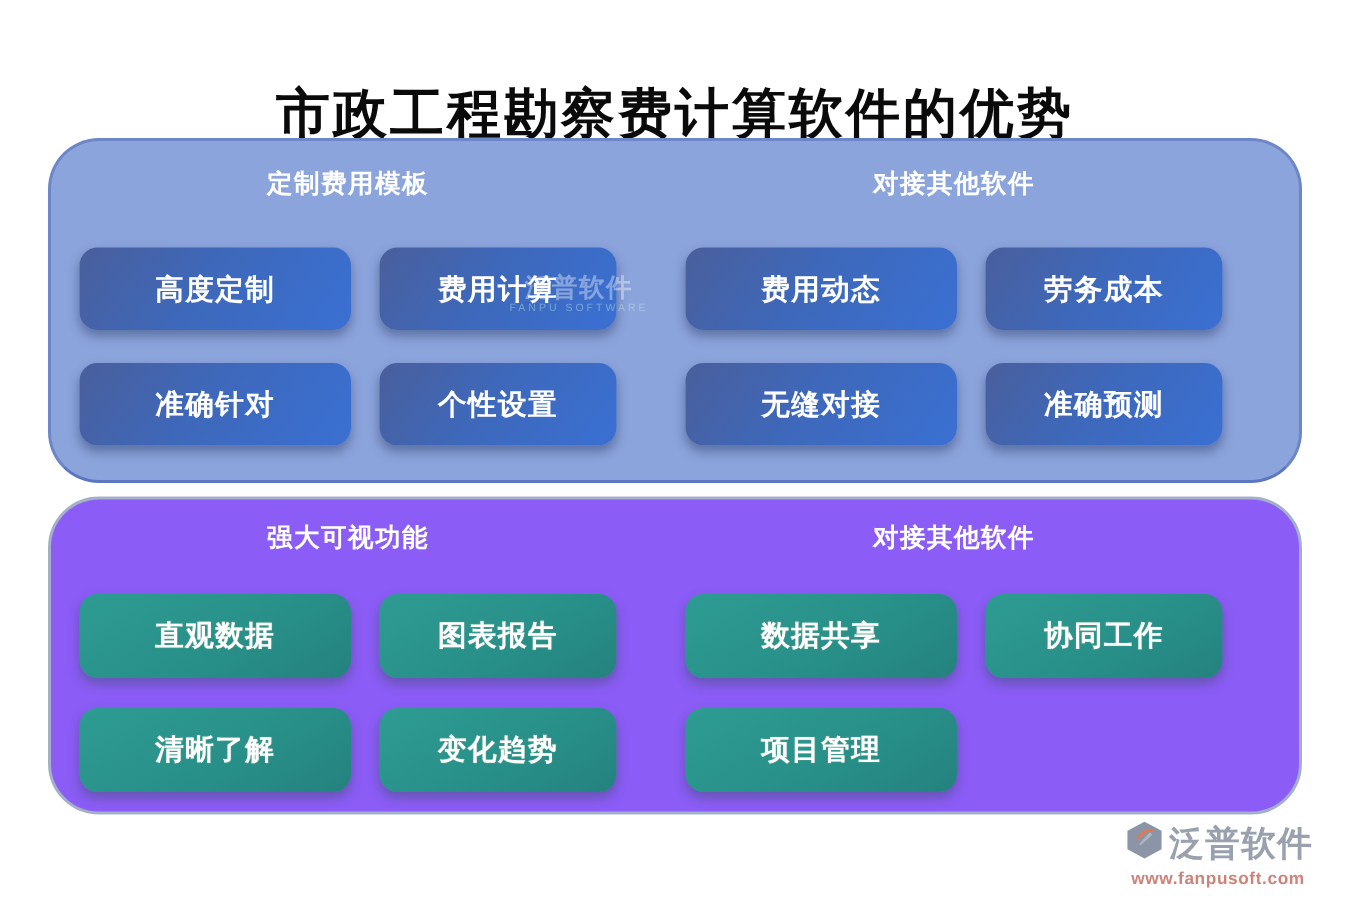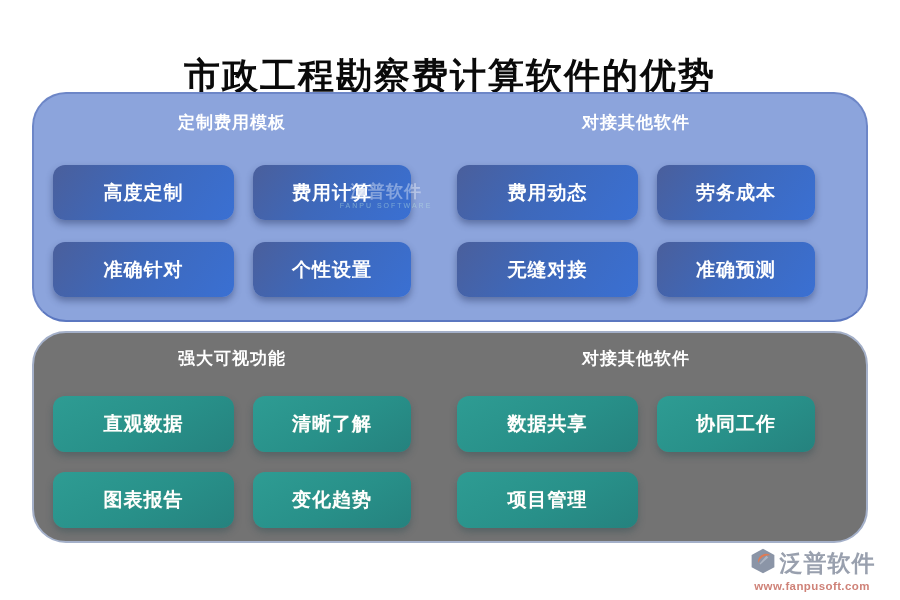--- a/index.html
+++ b/index.html
@@ -33,21 +33,21 @@
   }
   .panel-blue {
     top: 92px; height: 230px;
     background: #8ca4dc;
     border: 2px solid #6d86c7;
     border-bottom-color: #5b77c0;
     padding: 17px 0 0 19px;
   }
   .panel-teal {
     top: 331px; height: 212px;
-    background: #737373;
+    background: #8b5cf6;
     border: 2px solid #a4b0c9;
     padding: 14px 0 0 19px;
   }
 
   .section { width: 358px; }
   .section-header {
     text-align: center;
     color: #ffffff;
     font-weight: 700;
     font-size: 17px;
@@ -168,22 +168,22 @@
   <div class="watermark">
     <div class="wm-text">泛普软件</div>
     <div class="wm-sub">FANPU SOFTWARE</div>
   </div>
 
   <div class="panel panel-teal">
     <div class="section">
       <div class="section-header">强大可视功能</div>
       <div class="btn-grid">
         <button class="btn btn-teal">直观数据</button>
+        <button class="btn btn-teal">图表报告</button>
         <button class="btn btn-teal">清晰了解</button>
-        <button class="btn btn-teal">图表报告</button>
         <button class="btn btn-teal">变化趋势</button>
       </div>
     </div>
     <div class="section">
       <div class="section-header">对接其他软件</div>
       <div class="btn-grid">
         <button class="btn btn-teal">数据共享</button>
         <button class="btn btn-teal">协同工作</button>
         <button class="btn btn-teal">项目管理</button>
       </div>

